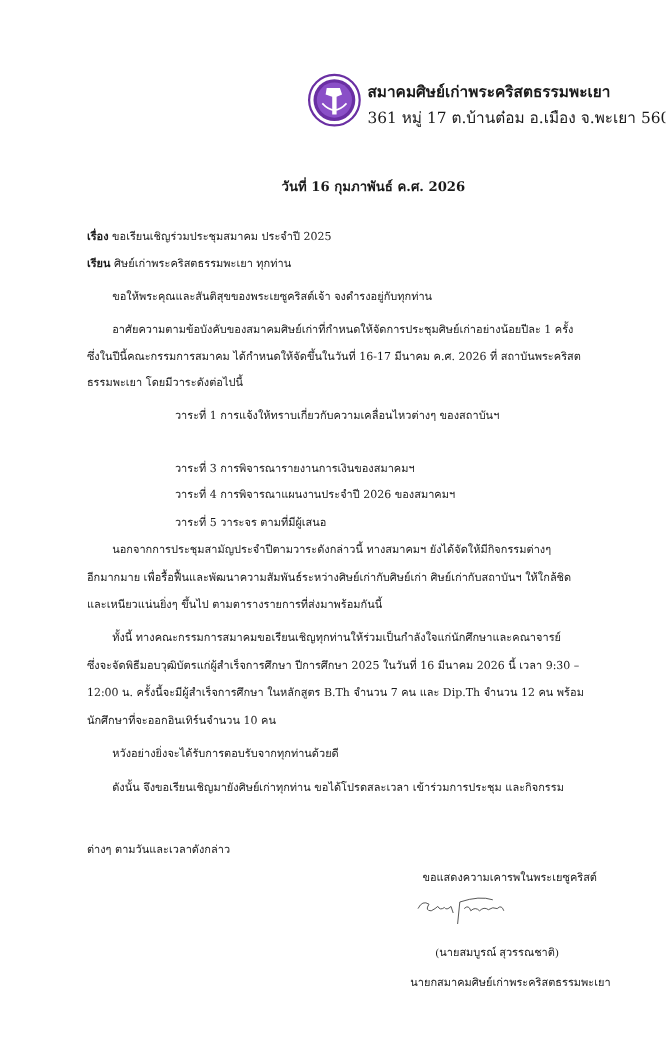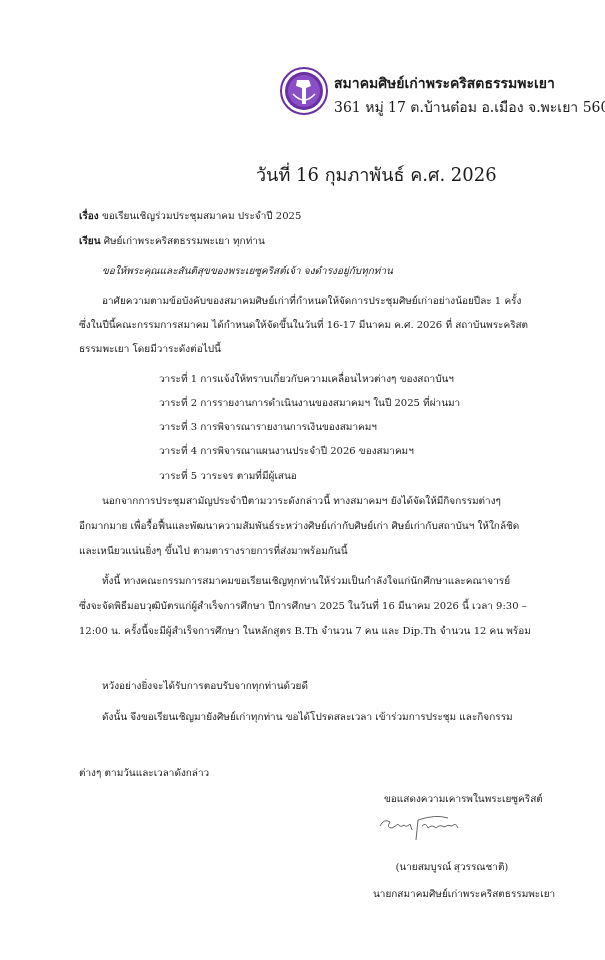--- a/index.html
+++ b/index.html
@@ -2,24 +2,24 @@
 <html><head>
 <meta charset="utf-8">
 <style>
   html, body { margin: 0; padding: 0; background: #ffffff; }
   body { width: 605px; height: 960px; position: relative; overflow: hidden;
          font-family: "DejaVu Serif", "Liberation Serif", serif; color: #1a1a1a; }
   .page { position: absolute; left: 16px; top: 0; width: 605px; height: 960px; background: #fff; }
   .logo { position: absolute; left: 263px; top: 66px; width: 50px; height: 50px; }
   .org-name { position: absolute; left: 318px; top: 72px; font-size: 14px; font-weight: bold; white-space: nowrap; }
   .org-addr { position: absolute; left: 318px; top: 96px; font-size: 14px; white-space: nowrap; }
-  .date { position: absolute; left: 240px; top: 160px; font-size: 18px; white-space: nowrap; }
+  .date { position: absolute; left: 240px; top: 160px; font-size: 12px; white-space: nowrap; font-weight: bold; }
   .line { position: absolute; font-size: 10px; white-space: nowrap; line-height: 18px; }
   .b { font-weight: bold; }
-  .it { font-style: italic; }
+  .it { }
   .sig { position: absolute; left: 360px; top: 812px; width: 90px; height: 30px; }
 </style>
 </head>
 <body>
 
 <div class="page">
 
   <svg class="logo" viewBox="0 0 50 50">
     <circle cx="25" cy="25" r="23" fill="#ffffff" stroke="#6a2fa3" stroke-width="2"></circle>
     <circle cx="25" cy="25" r="19" fill="#6a2fa3"></circle>
@@ -42,32 +42,32 @@
     <span>ศิษย์เก่าพระคริสตธรรมพะเยา ทุกท่าน</span>
   </div>
 
   <div class="line it" style="left:86px; top:262px;">ขอให้พระคุณและสันติสุขของพระเยซูคริสต์เจ้า จงดำรงอยู่กับทุกท่าน</div>
 
   <div class="line" style="left:86px; top:292px;">อาศัยความตามข้อบังคับของสมาคมศิษย์เก่าที่กำหนดให้จัดการประชุมศิษย์เก่าอย่างน้อยปีละ 1 ครั้ง</div>
   <div class="line" style="left:63px; top:316px;">ซึ่งในปีนี้คณะกรรมการสมาคม ได้กำหนดให้จัดขึ้นในวันที่ 16-17 มีนาคม ค.ศ. 2026 ที่ สถาบันพระคริสต</div>
   <div class="line" style="left:63px; top:340px;">ธรรมพะเยา โดยมีวาระดังต่อไปนี้</div>
 
   <div class="line" style="left:143px; top:370px;">วาระที่ 1 การแจ้งให้ทราบเกี่ยวกับความเคลื่อนไหวต่างๆ ของสถาบันฯ</div>
-  <div class="line" style="left:143px; top:394px;">วาระที่ 2 การรายงานการดำเนินงานของสมาคมฯ ในปี 2025 ที่ผ่านมา</div>
   <div class="line" style="left:143px; top:418px;">วาระที่ 3 การพิจารณารายงานการเงินของสมาคมฯ</div>
   <div class="line" style="left:143px; top:442px;">วาระที่ 4 การพิจารณาแผนงานประจำปี 2026 ของสมาคมฯ</div>
   <div class="line" style="left:143px; top:467px;">วาระที่ 5 วาระจร ตามที่มีผู้เสนอ</div>
 
   <div class="line" style="left:86px; top:492px;">นอกจากการประชุมสามัญประจำปีตามวาระดังกล่าวนี้ ทางสมาคมฯ ยังได้จัดให้มีกิจกรรมต่างๆ</div>
   <div class="line" style="left:63px; top:517px;">อีกมากมาย เพื่อรื้อฟื้นและพัฒนาความสัมพันธ์ระหว่างศิษย์เก่ากับศิษย์เก่า ศิษย์เก่ากับสถาบันฯ ให้ใกล้ชิด</div>
   <div class="line" style="left:63px; top:542px;">และเหนียวแน่นยิ่งๆ ขึ้นไป ตามตารางรายการที่ส่งมาพร้อมกันนี้</div>
 
   <div class="line" style="left:86px; top:572px;">ทั้งนี้ ทางคณะกรรมการสมาคมขอเรียนเชิญทุกท่านให้ร่วมเป็นกำลังใจแก่นักศึกษาและคณาจารย์</div>
   <div class="line" style="left:63px; top:597px;">ซึ่งจะจัดพิธีมอบวุฒิบัตรแก่ผู้สำเร็จการศึกษา ปีการศึกษา 2025 ในวันที่ 16 มีนาคม 2026 นี้ เวลา 9:30 –</div>
   <div class="line" style="left:63px; top:622px;">12:00 น. ครั้งนี้จะมีผู้สำเร็จการศึกษา ในหลักสูตร B.Th จำนวน 7 คน และ Dip.Th จำนวน 12 คน พร้อม</div>
+  <div class="line" style="left:63px; top:647px;">นักศึกษาที่จะออกอินเทิร์นจำนวน 10 คน</div>
 
   <div class="line" style="left:86px; top:677px;">หวังอย่างยิ่งจะได้รับการตอบรับจากทุกท่านด้วยดี</div>
 
   <div class="line" style="left:86px; top:708px;">ดังนั้น จึงขอเรียนเชิญมายังศิษย์เก่าทุกท่าน ขอได้โปรดสละเวลา เข้าร่วมการประชุม และกิจกรรม</div>
   <div class="line" style="left:63px; top:733px;margin-top:31px;">ต่างๆ ตามวันและเวลาดังกล่าว</div>
 
   <div class="line" style="left:368px; top:790px;">ขอแสดงความเคารพในพระเยซูคริสต์</div>
 
   <svg class="sig" viewBox="0 0 90 30">
     <path d="M4 14 Q8 6 14 10 Q10 16 16 16 Q20 14 22 12 Q24 16 28 13 Q30 16 34 12 L36 18" stroke="#555" stroke-width="0.9" fill="none"></path>

